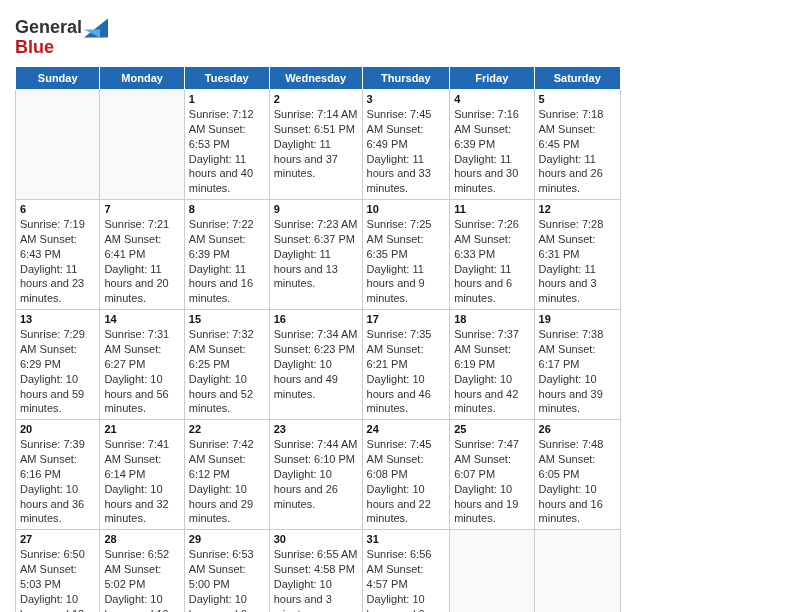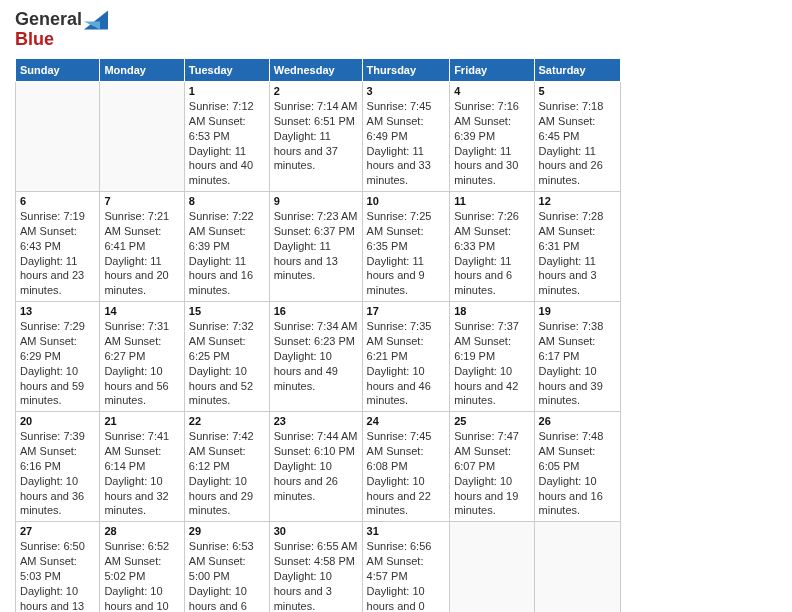--- a/index.html
+++ b/index.html
@@ -7,21 +7,21 @@
       font-family: Arial, sans-serif;
       background: #fff;
       width: 792px;
       height: 612px;
       overflow: hidden;
     }
     .page {
       width: 636px;
       height: 612px;
       background: #fff;
-      padding: 10px 15px 10px 15px;
+      padding: 18px 15px 10px 15px;
     }
     .header {
       display: flex;
       justify-content: space-between;
       align-items: flex-start;
       margin-bottom: 8px;
     }
     .logo-area {
       display: flex;
       align-items: center;
@@ -54,21 +54,21 @@
       color: #555;
     }
     .calendar {
       width: 100%;
       border-collapse: collapse;
       font-size: 10px;
     }
     .calendar th {
       background: #2169b2;
       color: #fff;
-      text-align: left;
+      text-align: center;
       padding: 5px 4px;
       font-size: 11px;
       font-weight: bold;
       border: 1px solid #fff;
     }
     .calendar td {
       border: 1px solid #ccc;
       vertical-align: top;
       padding: 3px 4px;
       width: 113px;

